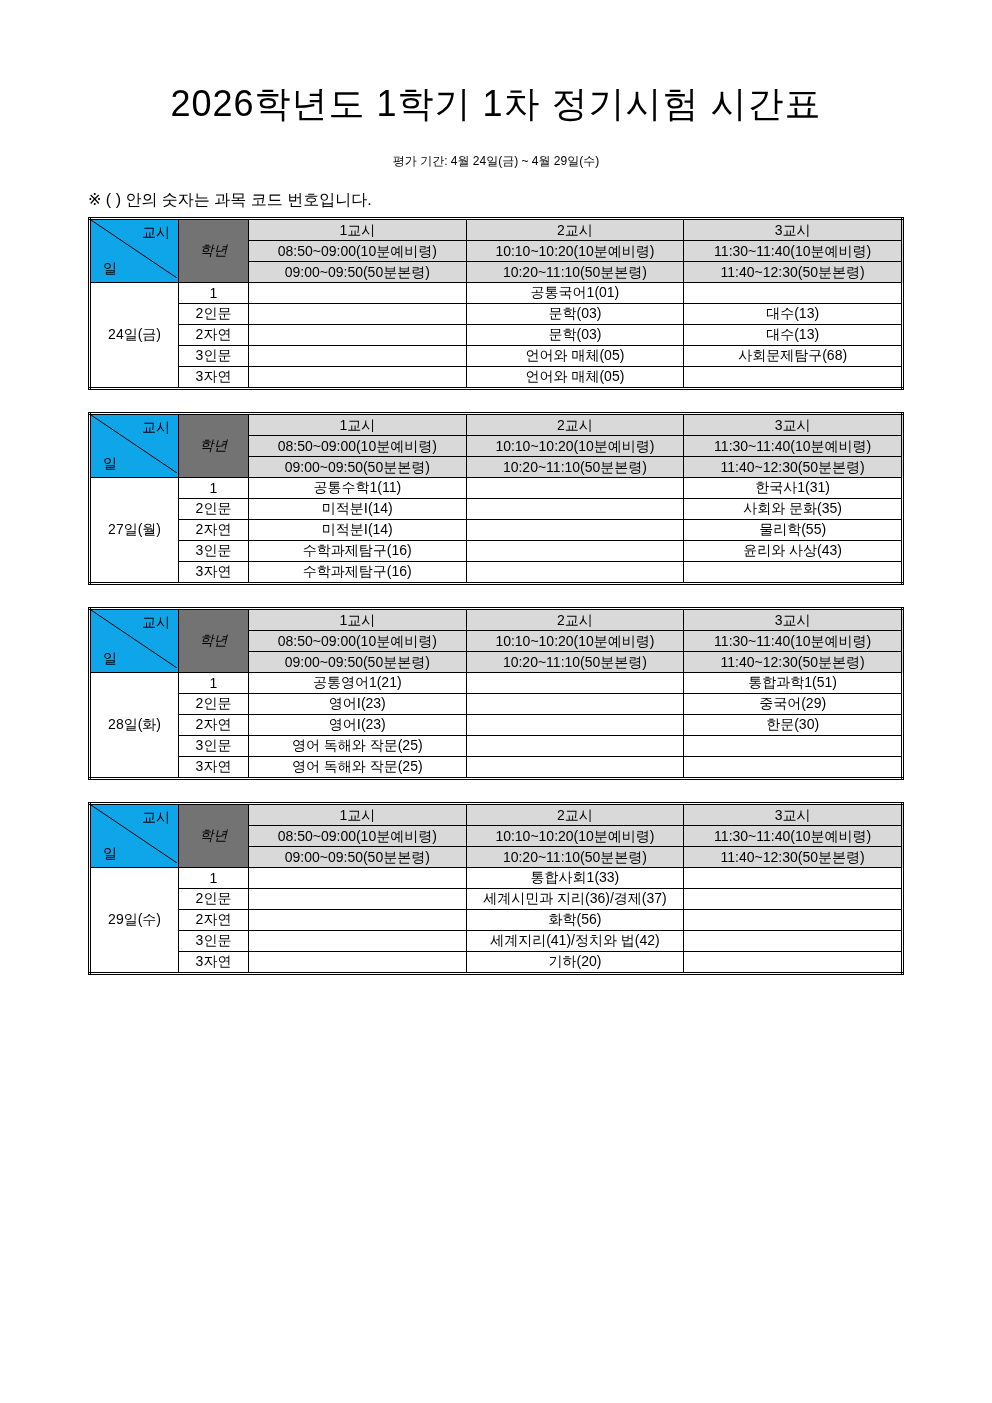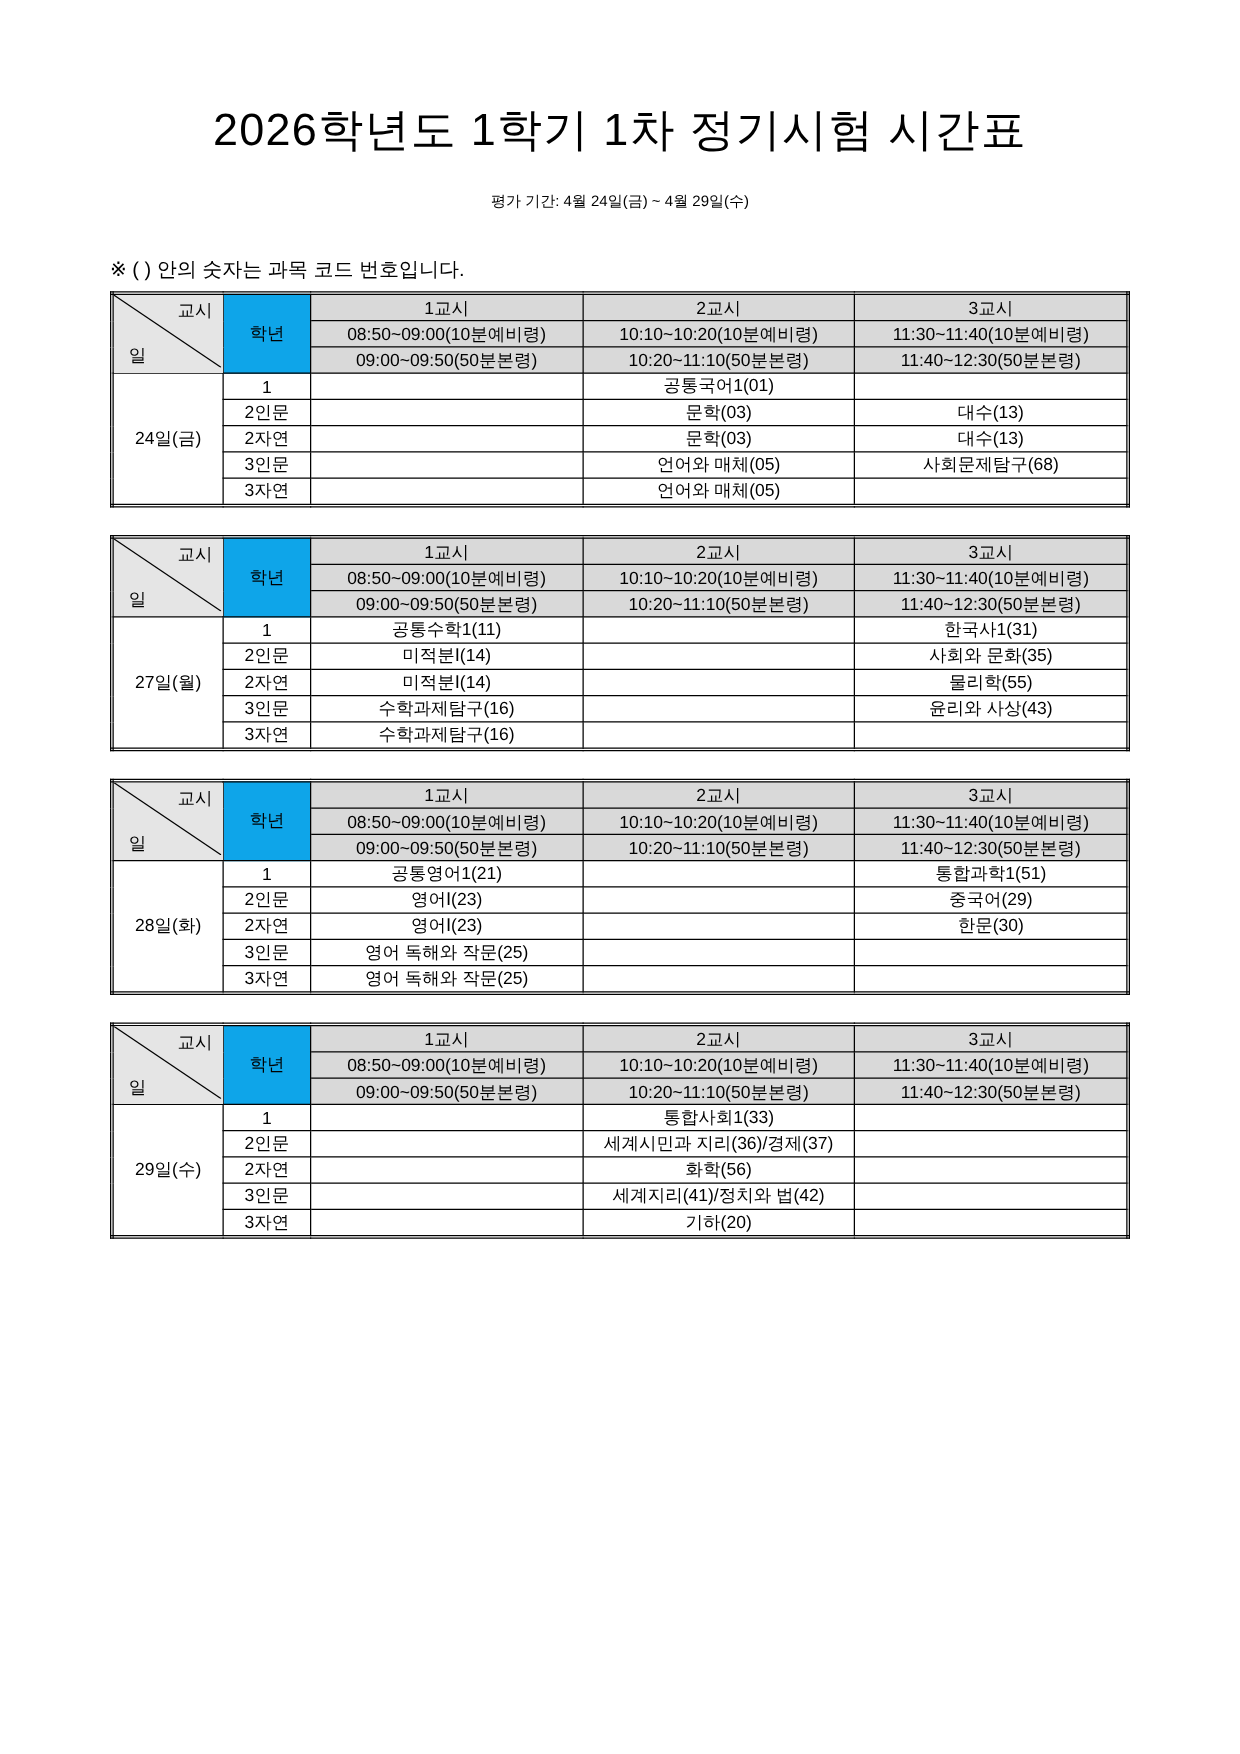--- a/index.html
+++ b/index.html
@@ -27,21 +27,21 @@
     letter-spacing: 1px;
     margin: 20px 0 0 0;
   }
   .doc-subtitle {
     text-align: center;
     font-size: 12px;
     margin: 24px 0 0 0;
   }
   .doc-note {
     font-size: 16px;
-    margin: 36px 0 6px 0;
+    margin: 20px 0 6px 0;
     text-align: left;
   }
 
   .exam-table {
     border-collapse: collapse;
     width: 816px;
     margin: 0 0 22px 0;
     table-layout: fixed;
     border: 3px double #000;
   }
@@ -54,21 +54,21 @@
     padding: 0;
     height: 20px;
   }
   .hdr-cell {
     background: #d9d9d9;
   }
   .corner {
     width: 86px;
     position: relative;
     height: 58px;
-    background: #e5e5e5;
+    background: #0ea5e9;
     overflow: hidden;
   }
   .corner svg {
     position: absolute;
     left: 0;
     top: 0;
   }
   .corner .lbl-period {
     position: absolute;
     right: 8px;
@@ -76,21 +76,22 @@
     font-size: 14px;
   }
   .corner .lbl-day {
     position: absolute;
     left: 12px;
     bottom: 4px;
     font-size: 14px;
   }
   .grade-head {
     width: 68px;
-    background: #0ea5e9;
+    background: #737373;
+    font-style: italic;
   }
   .period-name {
     height: 17px;
     line-height: 17px;
     font-size: 13px;
   }
   .period-time {
     height: 19px;
     line-height: 19px;
     font-size: 13px;

